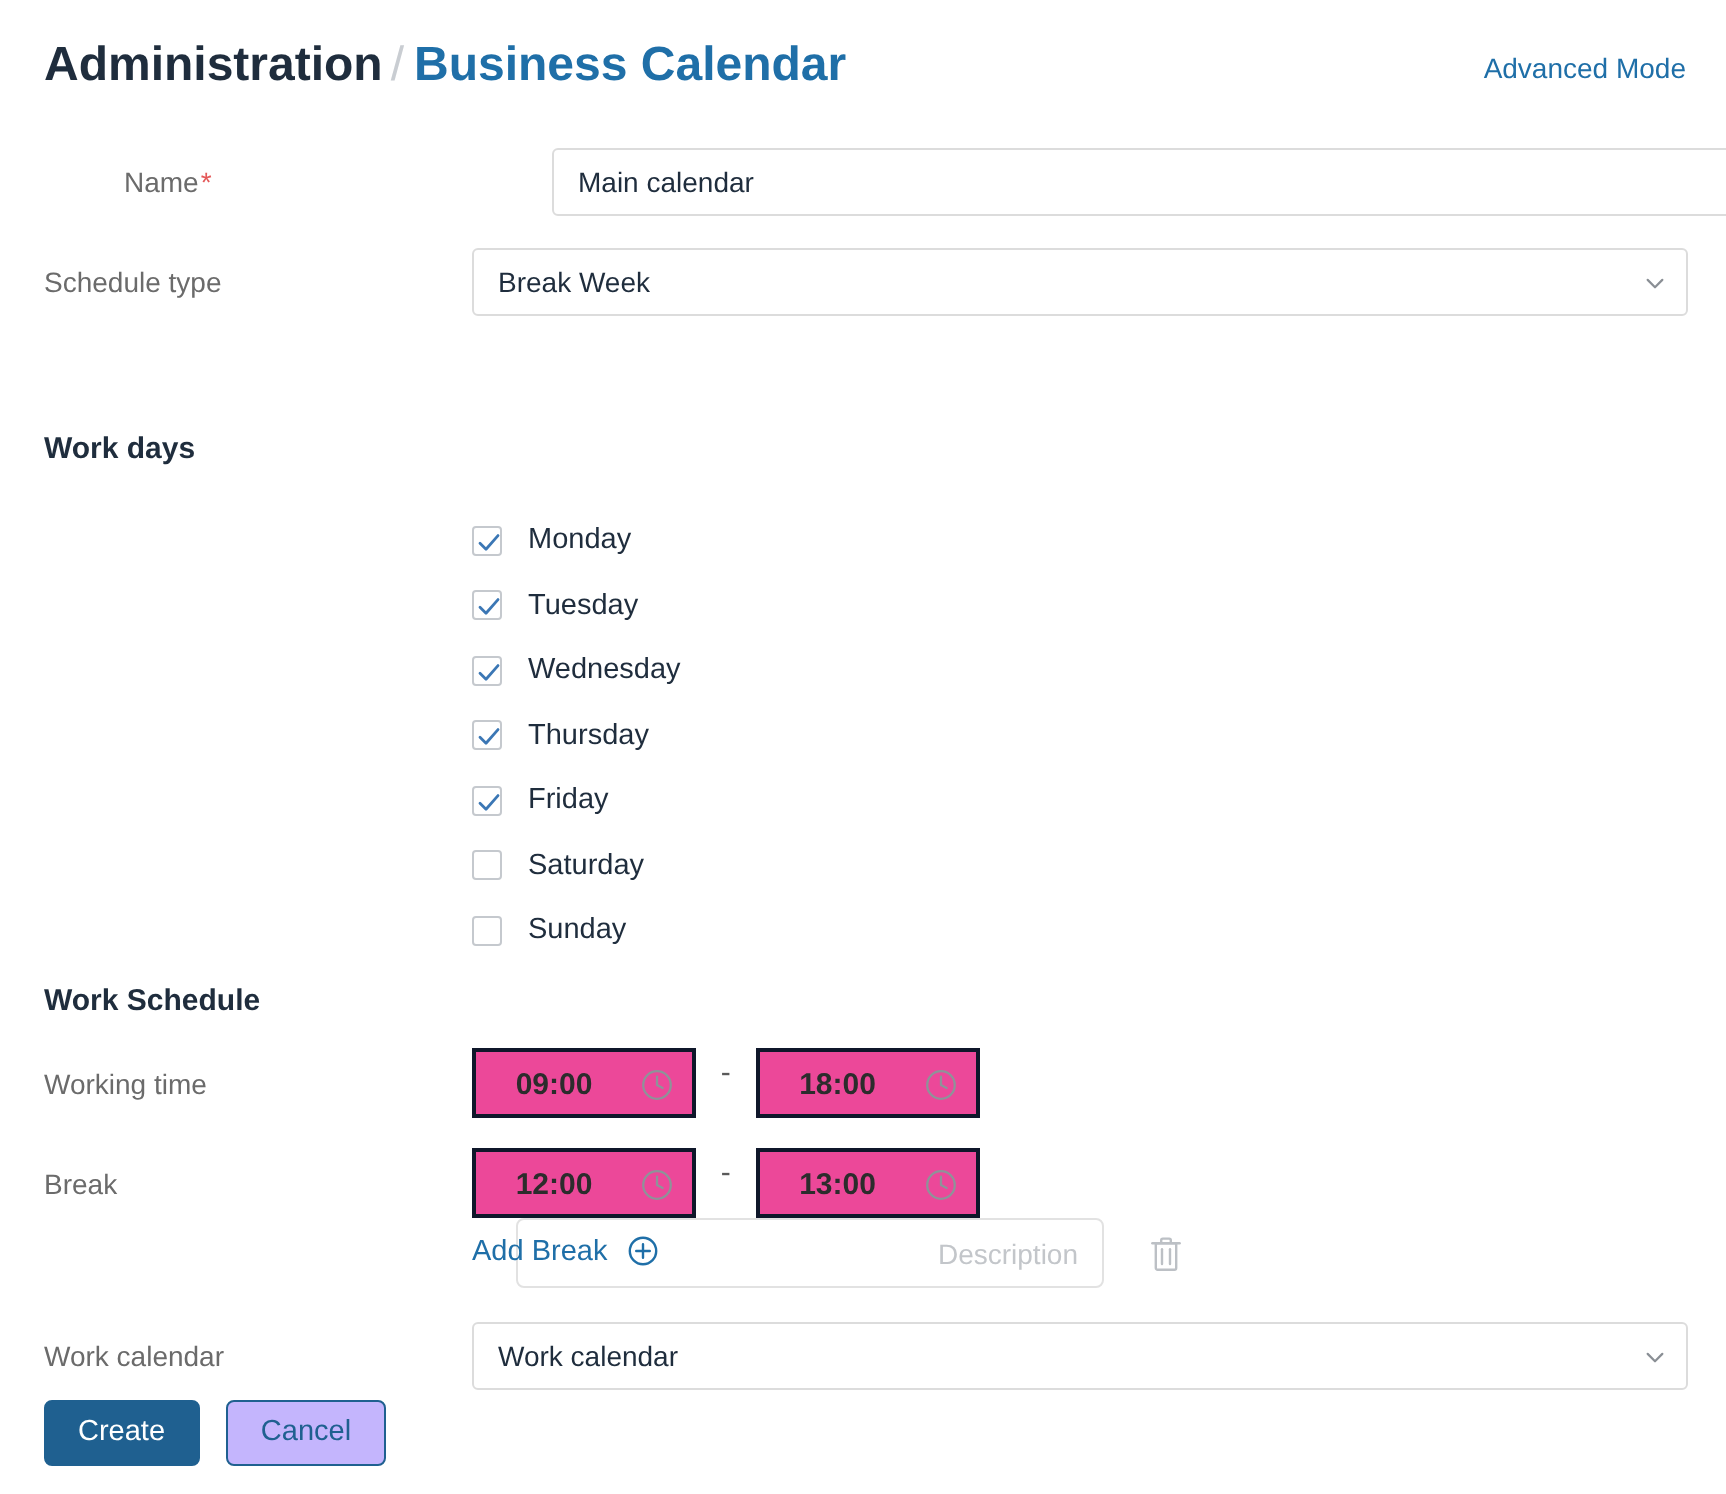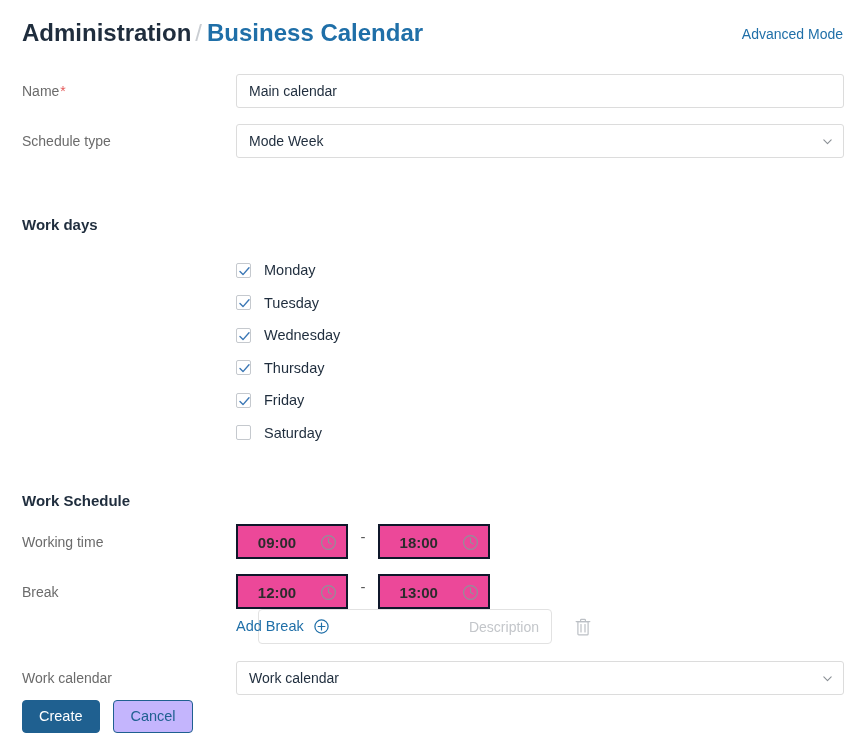--- a/index.html
+++ b/index.html
@@ -279,32 +279,32 @@
 
 <div class="header">
   <div class="breadcrumb">
     <span class="bc-root">Administration</span><span class="bc-sep">/</span><span class="bc-current">Business Calendar</span>
   </div>
   <div class="advanced-mode">Advanced Mode</div>
 </div>
 
 <div class="form">
 
-  <div class="row" style="height:50px;">
+  <div class="row" style="height:50px;margin-left:40px;">
     <div class="label"><span>Name</span><span class="req">*</span></div>
     <div class="field-col">
       <input class="text-input" type="text" value="Main calendar" style="">
     </div>
   </div>
 
   <div class="row" style="height:50px;">
     <div class="label">Schedule type</div>
     <div class="field-col">
       <div class="select-wrap">
-        <div class="select-box">Mode Week</div>
+        <div class="select-box">Break Week</div>
         <svg class="chevron" viewBox="0 0 12 12">
           <path d="M2 4.3 L6 8.3 L10 4.3" fill="none" stroke="#8a8f95" stroke-width="1.2" stroke-linecap="round" stroke-linejoin="round"></path>
         </svg>
       </div>
     </div>
   </div>
 
   <div class="section-head" style="top:150px;">Work days</div>
 
   <div class="daylist" style="top:188px;">
@@ -352,20 +352,24 @@
         </svg>
       </span>
       <span class="day-label">Friday</span>
     </div>
 
     <div class="day-row">
       <span class="cbox"></span>
       <span class="day-label">Saturday</span>
     </div>
 
+    <div class="day-row">
+      <span class="cbox"></span>
+      <span class="day-label">Sunday</span>
+    </div>
 
   </div>
 
   <div class="section-head" style="top:426px;">Work Schedule</div>
 
   <div style="position:absolute; top:452px; left:0; width:863px; height:48px;">
     <div class="label">Working time</div>
     <div style="position:absolute; left:236px; top:6px;">
       <span class="time-box">
         <input class="time-val" type="text" value="09:00" style="">

